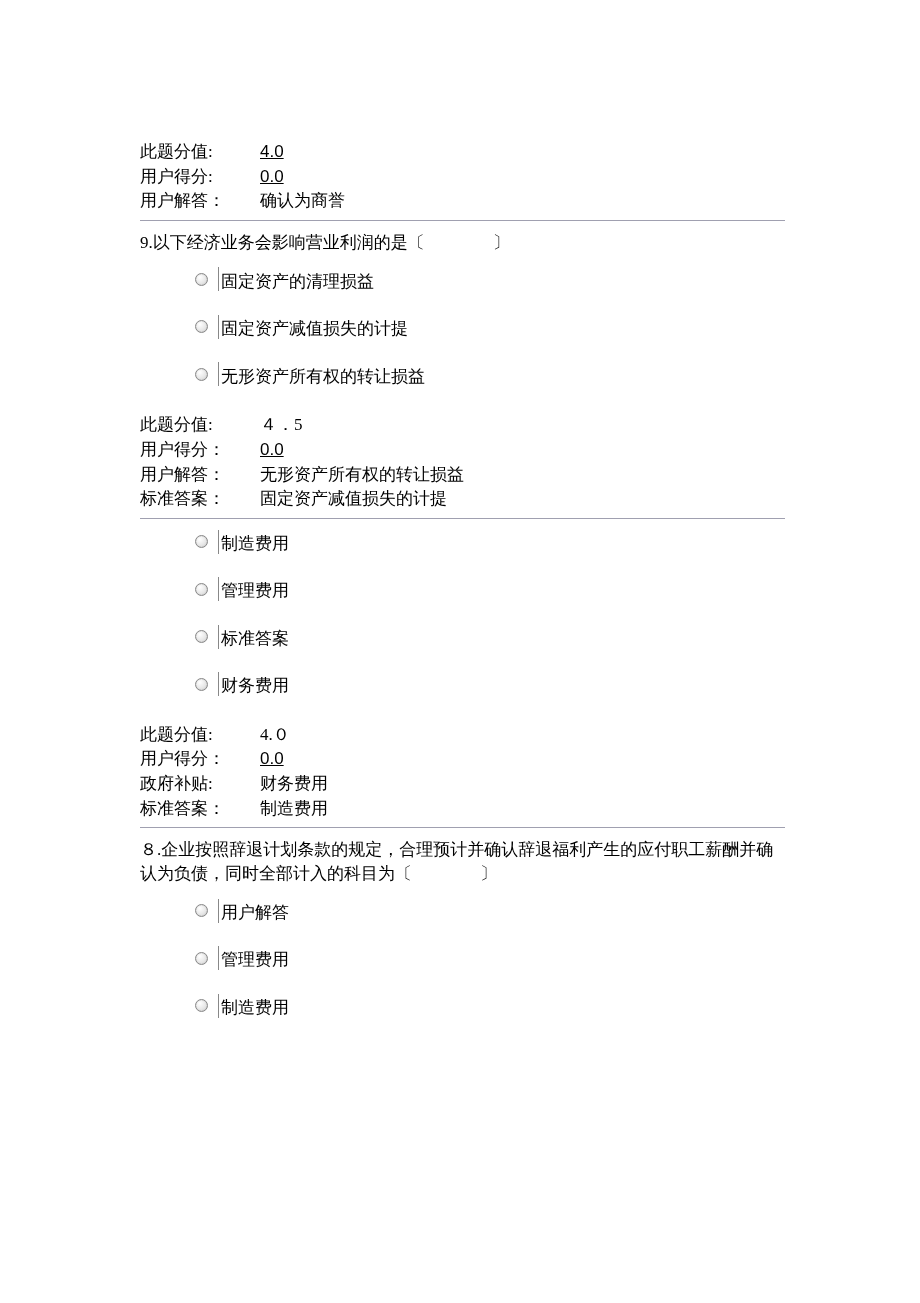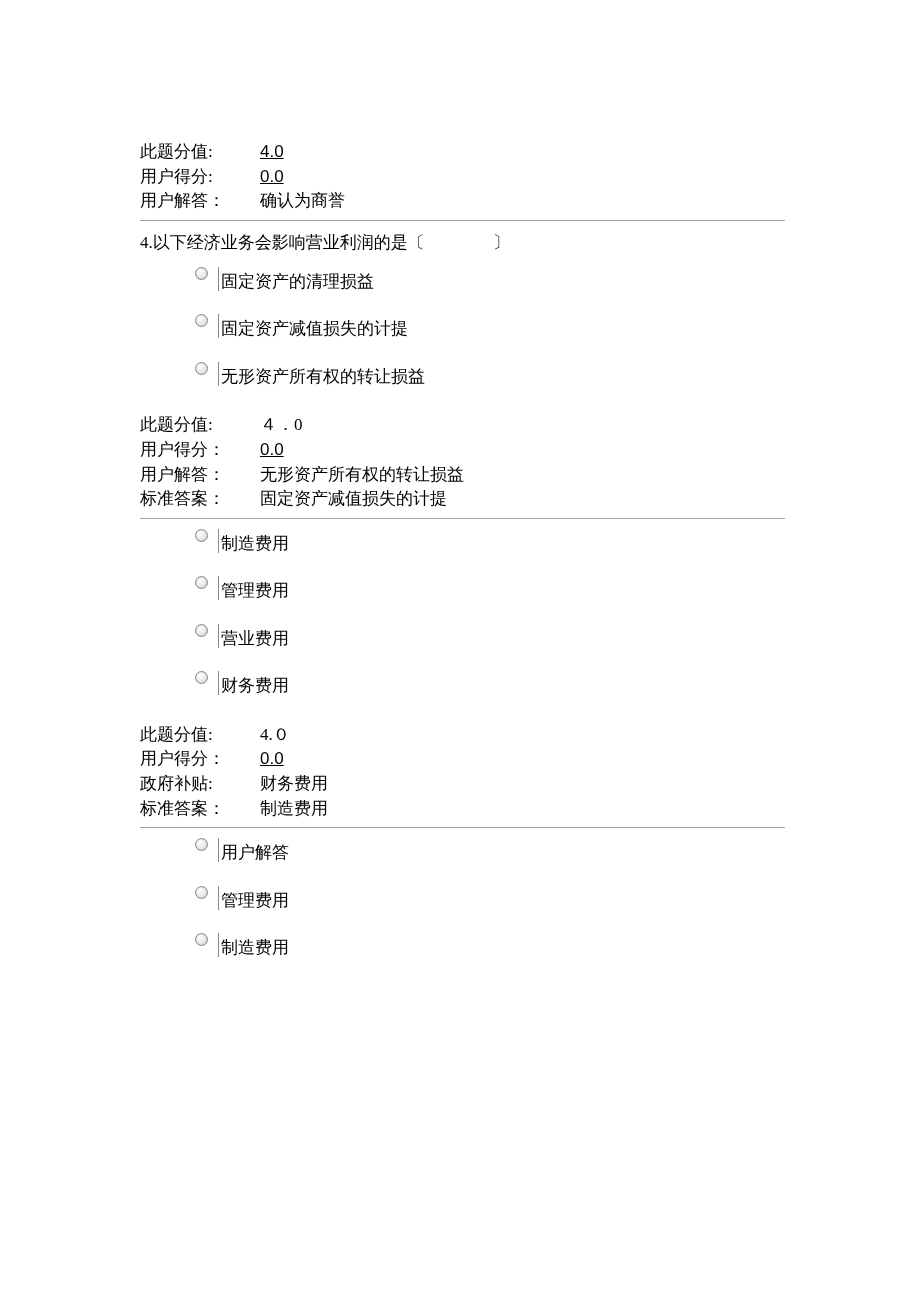--- a/index.html
+++ b/index.html
@@ -37,20 +37,21 @@
     .question-stem {
       margin-bottom: 12px;
       line-height: 1.4;
     }
     .options {
       margin-left: 55px;
       margin-bottom: 26px;
     }
     .option-row {
       display: flex;
+      align-items: center;
       margin-bottom: 22px;
     }
     .radio {
       width: 13px;
       height: 13px;
       border: 1px solid #888;
       border-radius: 50%;
       background: radial-gradient(circle at 35% 30%, #fff 0%, #e8e8e8 55%, #d0d0d0 100%);
       box-shadow: inset 0 0 1px rgba(0,0,0,0.25);
       margin-right: 10px;
@@ -85,21 +86,21 @@
   </div>
   <div class="meta-row">
     <span class="meta-label">用户解答：</span>
     <span class="meta-value">确认为商誉</span>
   </div>
 </div>
 
 <hr class="divider">
 
 <div class="qblock">
-  <div class="question-stem">4.以下经济业务会影响营业利润的是〔　　　　〕</div>
+  <div class="question-stem">9.以下经济业务会影响营业利润的是〔　　　　〕</div>
   <div class="options">
     <div class="option-row">
       <span class="radio"></span>
       <span class="vline"></span>
       <span class="option-text">固定资产的清理损益</span>
     </div>
     <div class="option-row">
       <span class="radio"></span>
       <span class="vline"></span>
       <span class="option-text">固定资产减值损失的计提</span>
@@ -107,21 +108,21 @@
     <div class="option-row">
       <span class="radio"></span>
       <span class="vline"></span>
       <span class="option-text">无形资产所有权的转让损益</span>
     </div>
   </div>
 
   <div class="meta-block">
     <div class="meta-row">
       <span class="meta-label">此题分值:</span>
-      <span class="meta-value">４．0</span>
+      <span class="meta-value">４．5</span>
     </div>
     <div class="meta-row">
       <span class="meta-label">用户得分：</span>
       <span class="meta-value arial">0.0</span>
     </div>
     <div class="meta-row">
       <span class="meta-label">用户解答：</span>
       <span class="meta-value">无形资产所有权的转让损益</span>
     </div>
     <div class="meta-row">
@@ -141,21 +142,21 @@
       <span class="option-text">制造费用</span>
     </div>
     <div class="option-row">
       <span class="radio"></span>
       <span class="vline"></span>
       <span class="option-text">管理费用</span>
     </div>
     <div class="option-row">
       <span class="radio"></span>
       <span class="vline"></span>
-      <span class="option-text">营业费用</span>
+      <span class="option-text">标准答案</span>
     </div>
     <div class="option-row">
       <span class="radio"></span>
       <span class="vline"></span>
       <span class="option-text">财务费用</span>
     </div>
   </div>
 
   <div class="meta-block">
     <div class="meta-row">
@@ -173,20 +174,21 @@
     <div class="meta-row">
       <span class="meta-label">标准答案：</span>
       <span class="meta-value">制造费用</span>
     </div>
   </div>
 </div>
 
 <hr class="divider">
 
 <div class="qblock">
+  <div class="question-stem">８.企业按照辞退计划条款的规定，合理预计并确认辞退福利产生的应付职工薪酬并确认为负债，同时全部计入的科目为〔　　　　〕</div>
   <div class="options">
     <div class="option-row">
       <span class="radio"></span>
       <span class="vline"></span>
       <span class="option-text">用户解答</span>
     </div>
     <div class="option-row">
       <span class="radio"></span>
       <span class="vline"></span>
       <span class="option-text">管理费用</span>

